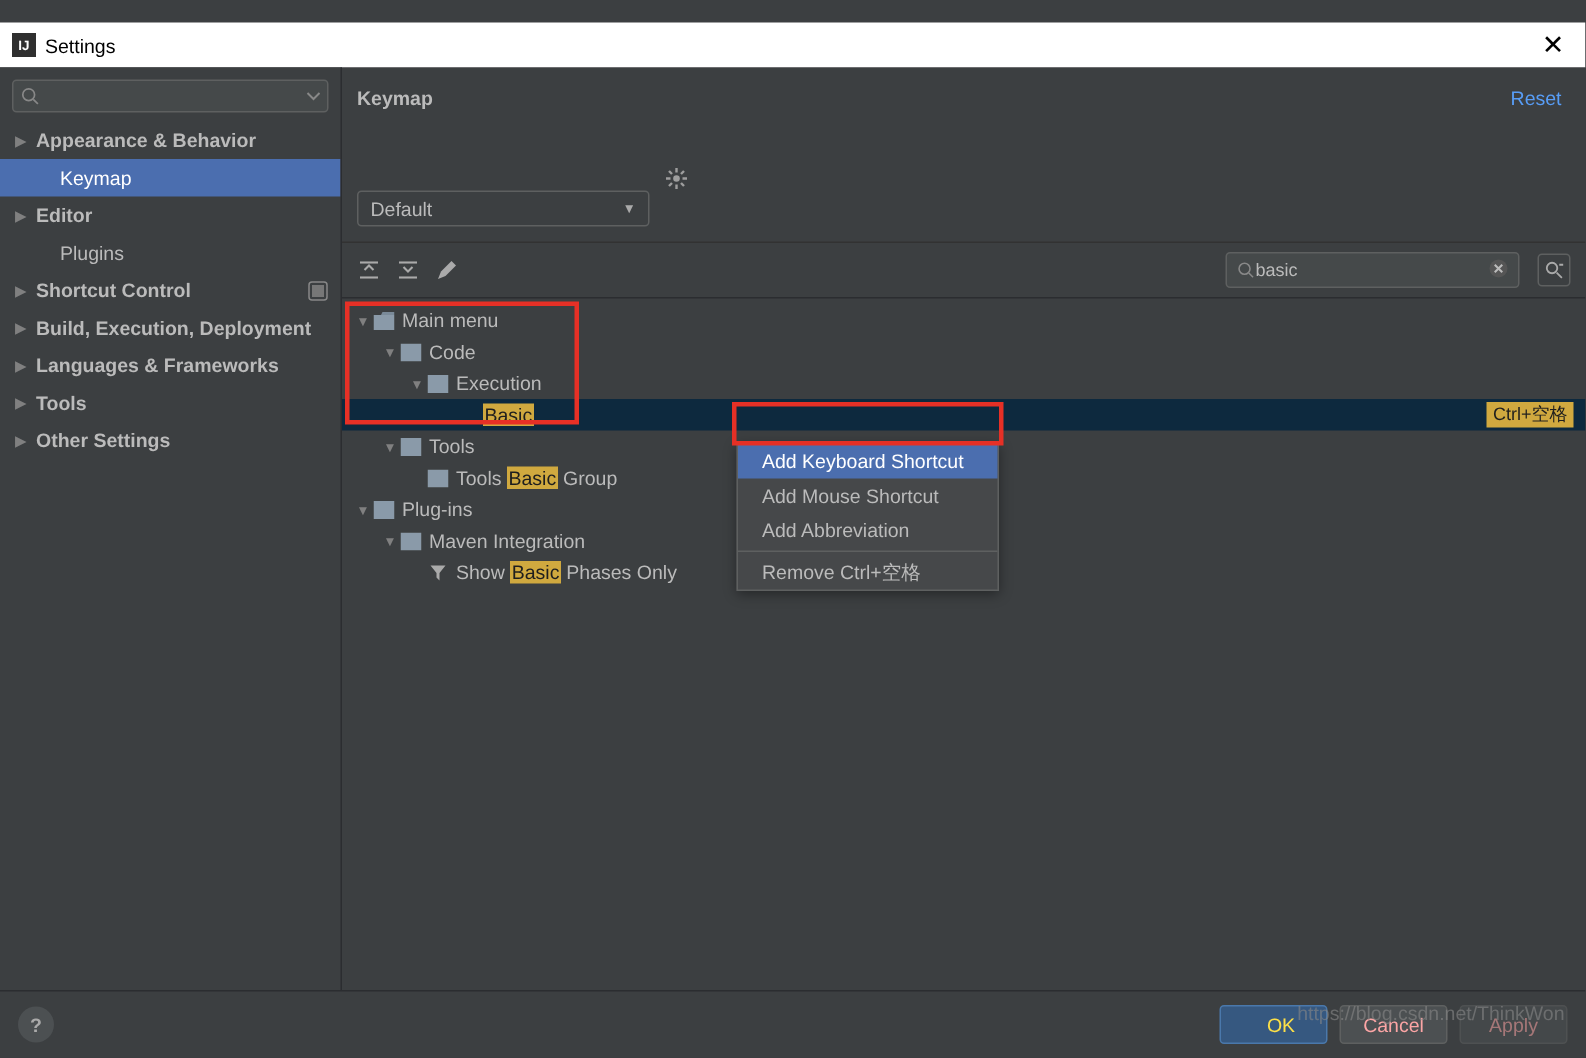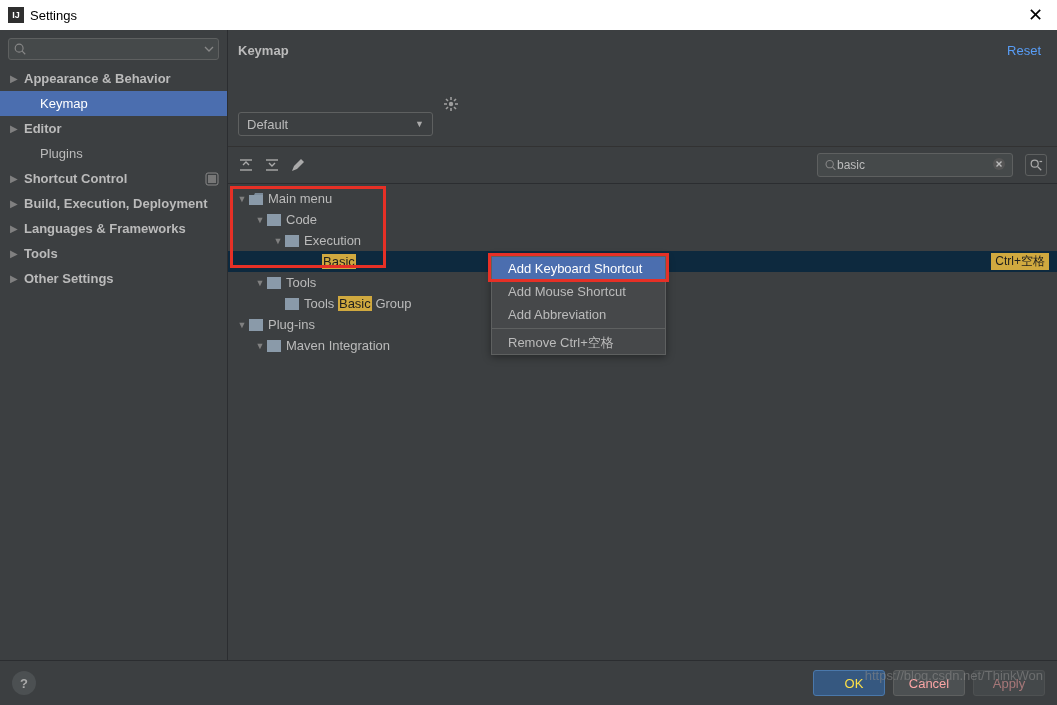--- a/index.html
+++ b/index.html
@@ -1,19 +1,19 @@
 <!DOCTYPE html>
 <html><head>
 <meta charset="utf-8">
 <style>
 * { box-sizing: border-box; margin: 0; padding: 0; font-family: "Segoe UI", Tahoma, sans-serif; font-size: 13px; }
 body { width: 1057px; height: 705px; background: #3c3f41; color: #bbbbbb; display: flex; flex-direction: column; overflow: hidden; }
 
 
-.titlebar { height: 30px; background: #ffffff; color: #000; display: flex; align-items: center; padding: 0 8px; justify-content: space-between; }
+.titlebar { height: 30px; background: #ffffff; color: #000; display: flex; align-items: center; padding: 0 8px; justify-content: space-between; margin-top: 15px; }
 .titlebar .left { display: flex; align-items: center; gap: 6px; }
 .titlebar .app-ico { width: 16px; height: 16px; background: #2f2f2f; display: flex; align-items: center; justify-content: center; color: #fff; font-size: 9px; font-weight: bold; }
 .titlebar .close-x { font-size: 18px; cursor: pointer; padding: 0 6px; }
 
 
 .content { flex: 1; display: flex; background: #3c3f41; }
 
 
 .sidebar { width: 228px; background: #3c3f41; border-right: 1px solid #2b2d30; display: flex; flex-direction: column; }
 .search-wrap { padding: 8px 8px 6px 8px; }
@@ -59,21 +59,21 @@
 .tnode .short { margin-left: auto; background: #d0a93f; color: #1e1e1e; padding: 0 4px; font-size: 12px; }
 .tnode.selected { background: #0d293e; }
 .lvl0 { padding-left: 8px; }
 .lvl1 { padding-left: 26px; }
 .lvl2 { padding-left: 44px; }
 .lvl3 { padding-left: 62px; }
 
 .redbox1 { position: absolute; border: 3px solid #e63026; pointer-events: none; }
 
 
-.ctxmenu { position: absolute; background: #46484a; border: 1px solid #5e6060; box-shadow: 0 2px 8px rgba(0,0,0,0.4); }
+.ctxmenu { position: absolute; background: #46484a; border: 1px solid #5e6060; box-shadow: 0 2px 8px rgba(0,0,0,0.4); margin-top: 24px; }
 .ctxitem { height: 23px; display: flex; align-items: center; padding: 0 16px; color: #bbb; cursor: pointer; white-space: nowrap; }
 .ctxitem.sel { background: #4b6eaf; color: #fff; }
 .ctxsep { height: 1px; background: #5e6060; margin: 2px 0; }
 .redbox2 { position: absolute; border: 3px solid #e63026; pointer-events: none; }
 
 
 .footer { height: 45px; background: #3c3f41; border-top: 1px solid #2b2d30; display: flex; align-items: center; padding: 0 12px; gap: 8px; }
 .footer .help { width: 24px; height: 24px; border-radius: 50%; background: #4c5052; color: #aaa; display: flex; align-items: center; justify-content: center; cursor: pointer; font-weight: bold; }
 .footer .sp { flex: 1; }
 .footer .btn { height: 26px; min-width: 72px; padding: 0 14px; border: 1px solid #5e6060; background: #4c5052; color: #fca5a5; border-radius: 3px; display: flex; align-items: center; justify-content: center; cursor: pointer; }
@@ -281,20 +281,29 @@
           </div>
         <div class="tnode lvl1">
             <span class="arrow">▼</span>
             <span class="ico">
               <svg width="14" height="12" viewBox="0 0 14 12">
                 <rect width="14" height="12" fill="#8a9aa9"></rect>
               </svg>
             </span>
             <span class="capt">Maven Integration</span>
           </div>
+        <div class="tnode lvl2">
+            <span class="arrow"></span>
+            <span class="ico">
+              <svg width="12" height="12" viewBox="0 0 12 12">
+                <path d="M1 1 L11 1 L7 6 L7 11 L5 9 L5 6 Z" fill="#aaa"></path>
+              </svg>
+            </span>
+            <span class="capt"><span>Show </span><span class="hl">Basic</span><span> Phases Only</span></span>
+          </div>
       </div>
 
       <div class="redbox1" style="left:2px; top:2px; width:156px; height:82px;"></div>
 
       <div class="ctxmenu" style="left:263px; top:72px; width:175px;">
         <div class="ctxitem sel">
             <span>Add Keyboard Shortcut</span>
           </div>
         <div class="ctxitem">
             <span>Add Mouse Shortcut</span>

